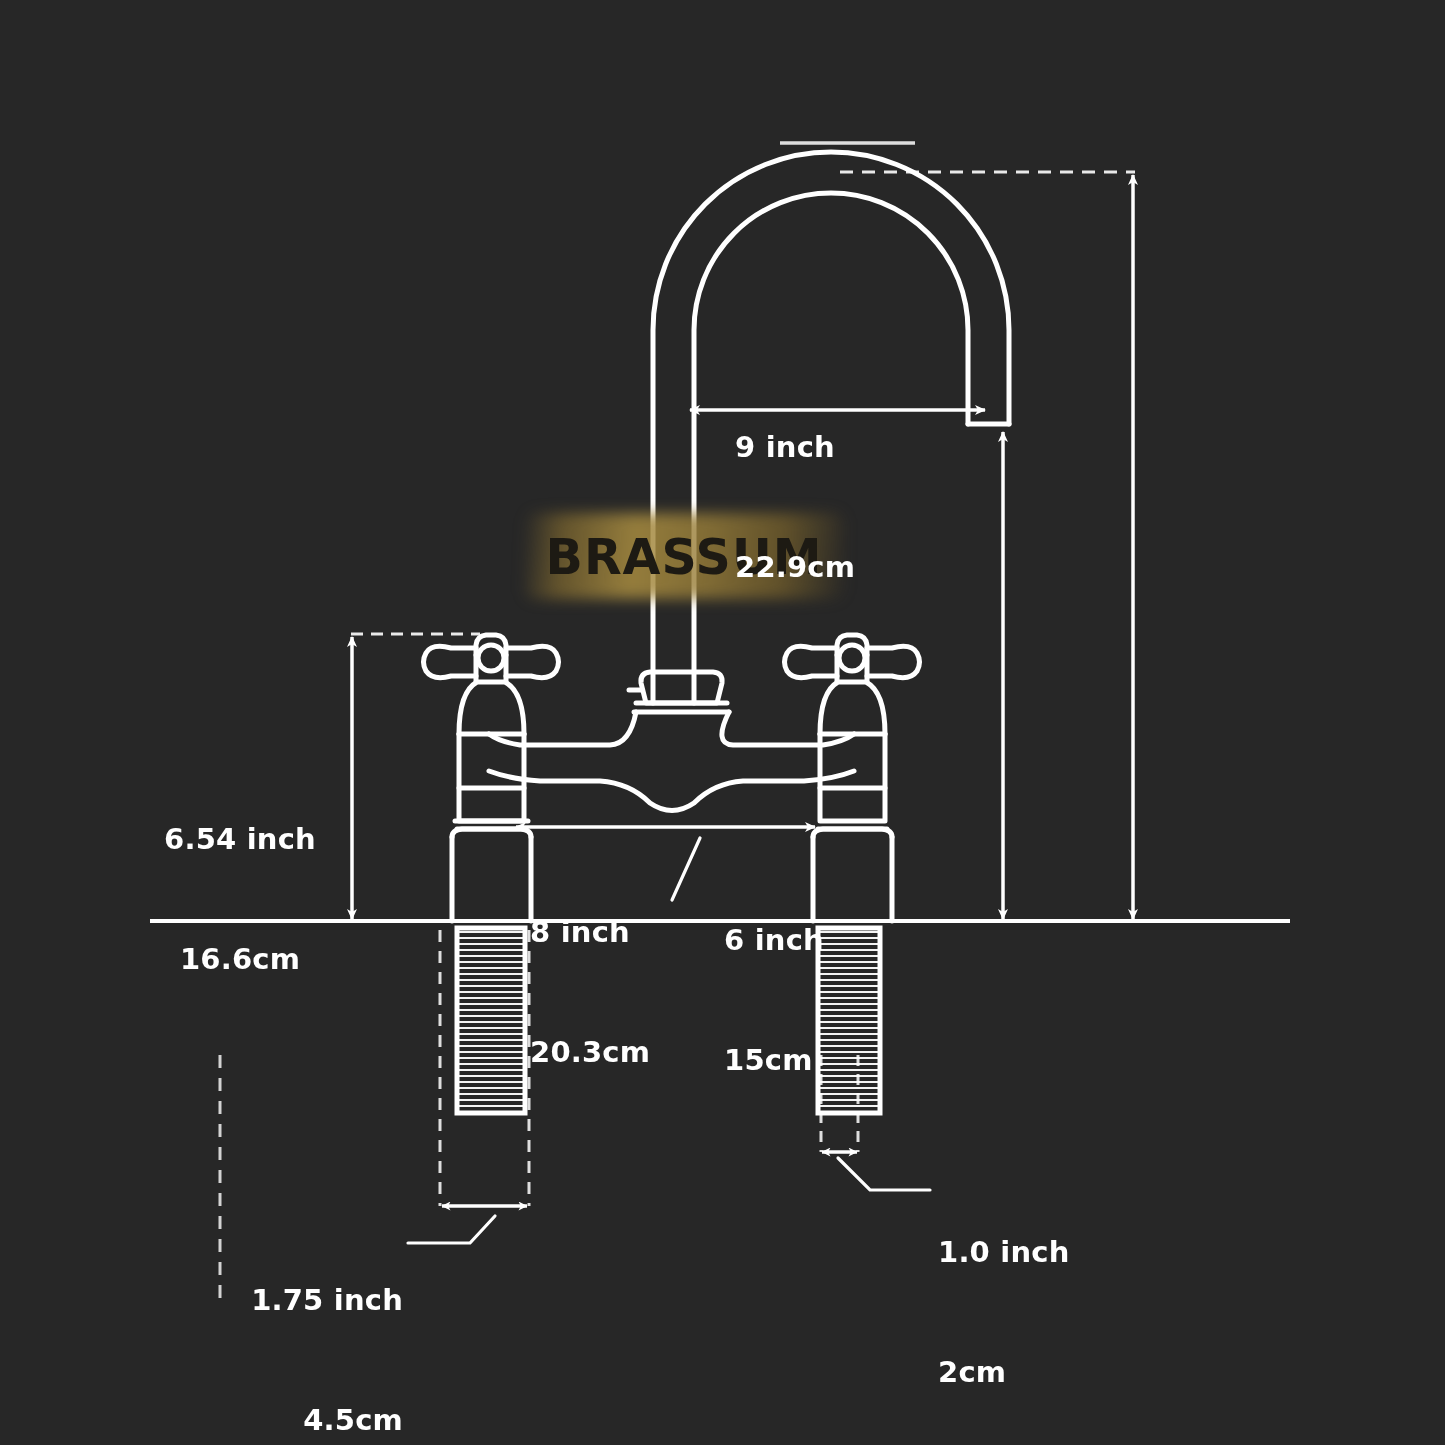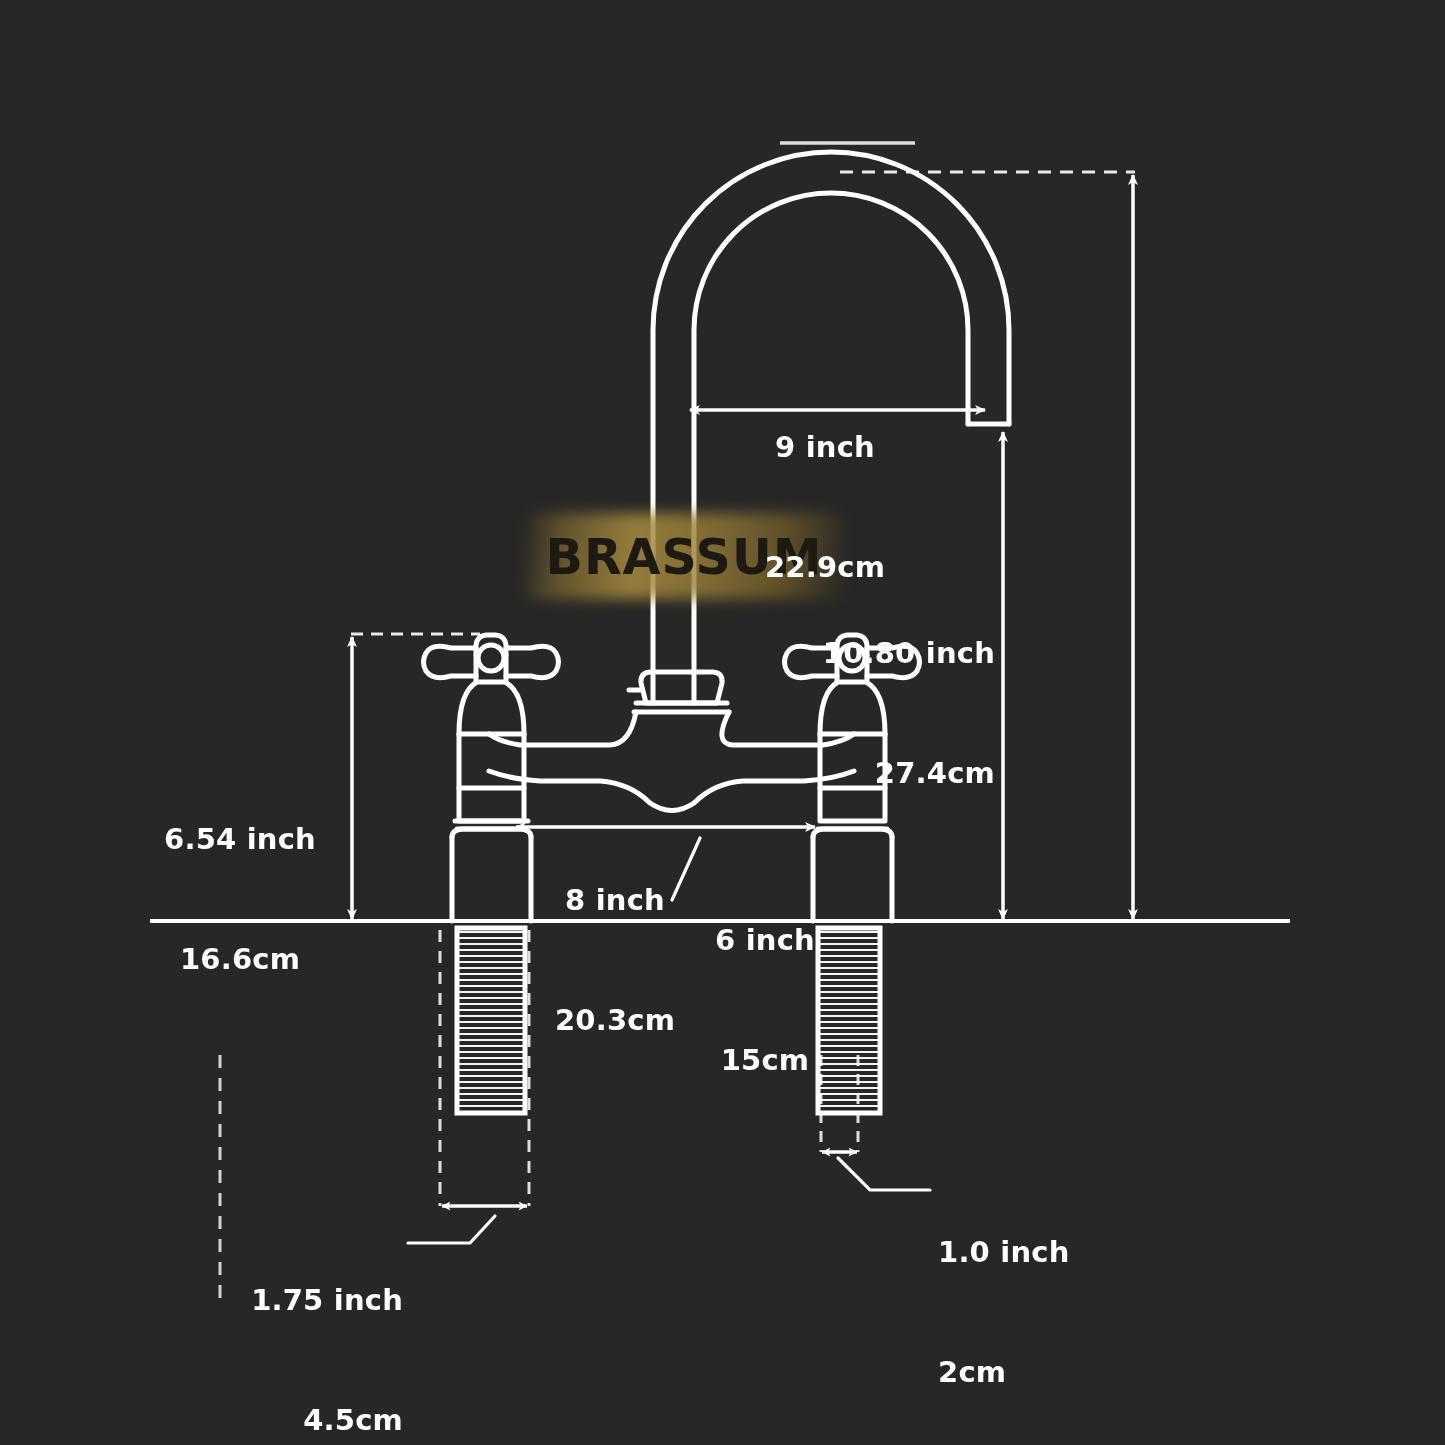--- a/index.html
+++ b/index.html
@@ -26,21 +26,21 @@
     color: #ffffff;
     font-family: "DejaVu Sans", sans-serif;
     font-weight: bold;
     font-size: 29px;
     line-height: 1.38;
     white-space: pre;
     letter-spacing: 0.2px;
   }
   .ta-left   { text-align: left; }
   .ta-right  { text-align: right; }
-  .ta-center { text-align: center; }
+  .ta-center { }
 
   
   #watermark {
     position: absolute;
     left: 524px;
     top: 497px;
     width: 320px;
     height: 118px;
     pointer-events: none;
   }
@@ -300,36 +300,32 @@
     <div class="band"></div>
     <div class="wm-text">BRASSUM</div>
   </div>
 
   <div class="dimtext ta-center" style="left:735px; top:347px; width:180px;">
     <div>9 inch</div>
     <div>22.9cm</div>
   </div>
 
 
-  <div class="dimtext ta-right" style="left:790px; top:553px; width:205px;">
-    <div>10.80 inch</div>
-    <div>27.4cm</div>
-  </div>
 
   <div class="dimtext ta-right" style="left:140px; top:739px; width:200px;text-align:center;">
     <div>6.54 inch</div>
     <div>16.6cm</div>
   </div>
 
-  <div class="dimtext ta-center" style="left:530px; top:800px; width:170px;">
+  <div class="dimtext ta-center" style="left:530px; top:832px; width:170px;">
     <div>8 inch</div>
     <div>20.3cm</div>
   </div>
 
-  <div class="dimtext ta-center" style="left:690px; top:840px; width:150px;">
+  <div class="dimtext ta-center" style="left:724px; top:840px; width:150px;">
     <div>6 inch</div>
     <div>15cm</div>
   </div>
 
   <div class="dimtext ta-left" style="left:938px; top:1152px; width:200px;">
     <div>1.0 inch</div>
     <div>2cm</div>
   </div>
 
   <div class="dimtext ta-right" style="left:198px; top:1200px; width:205px;">

